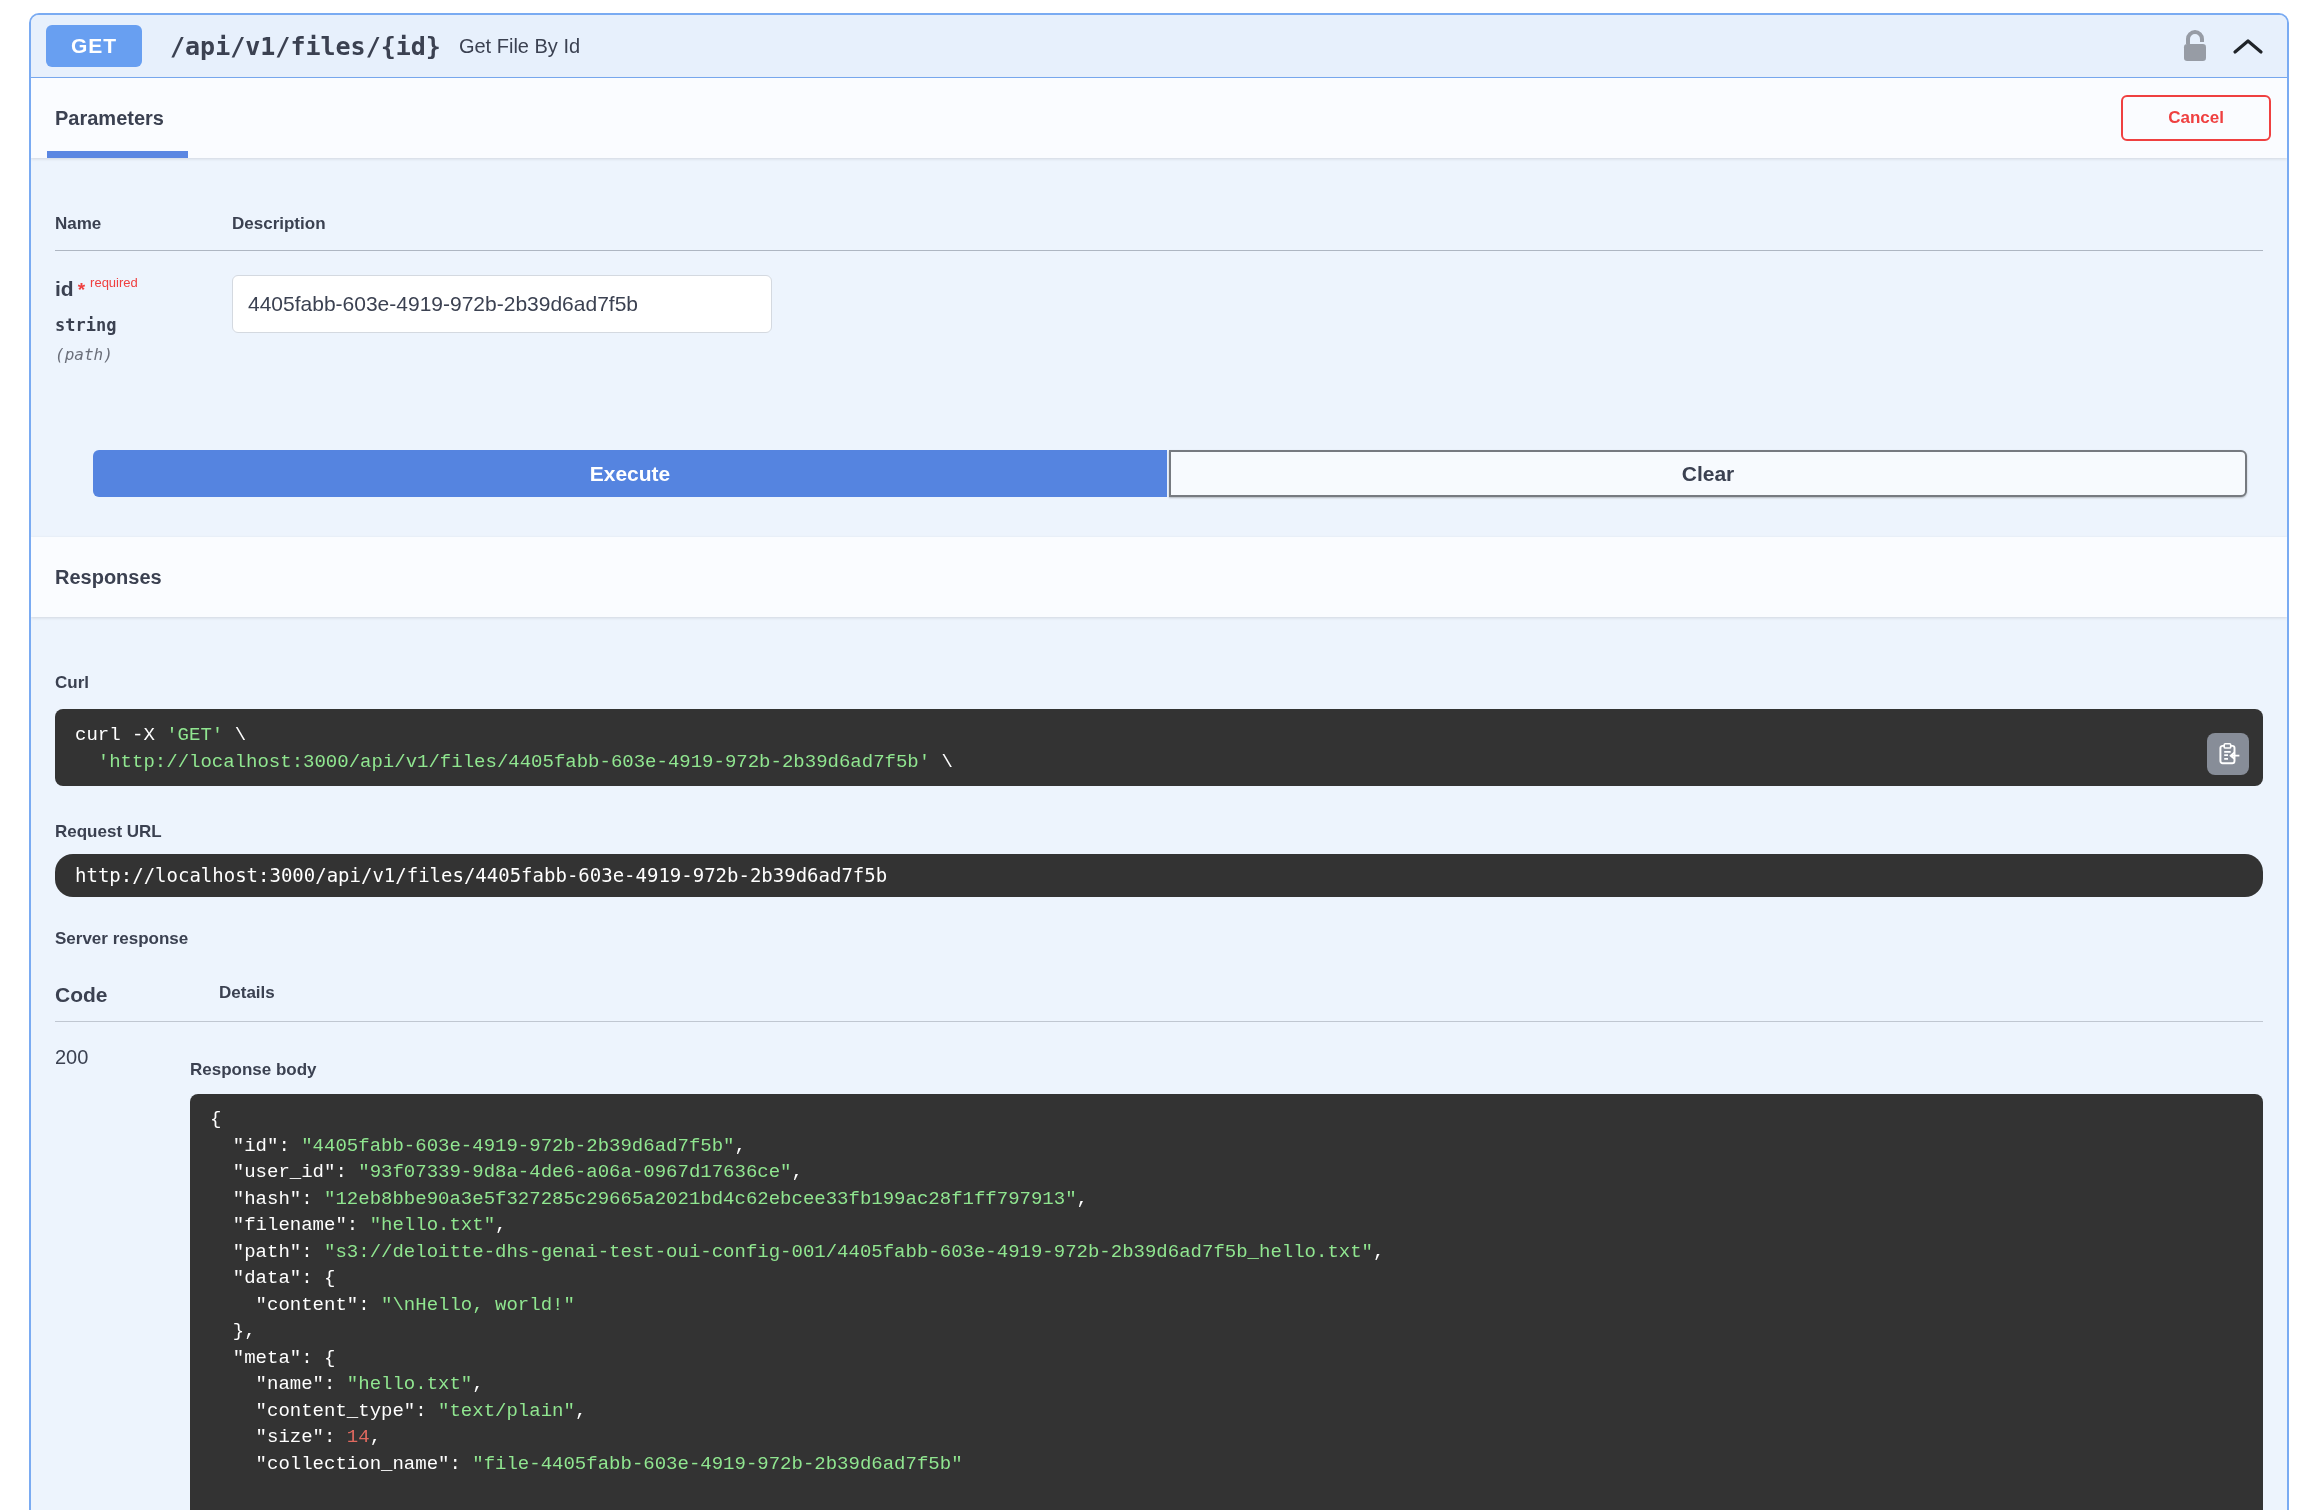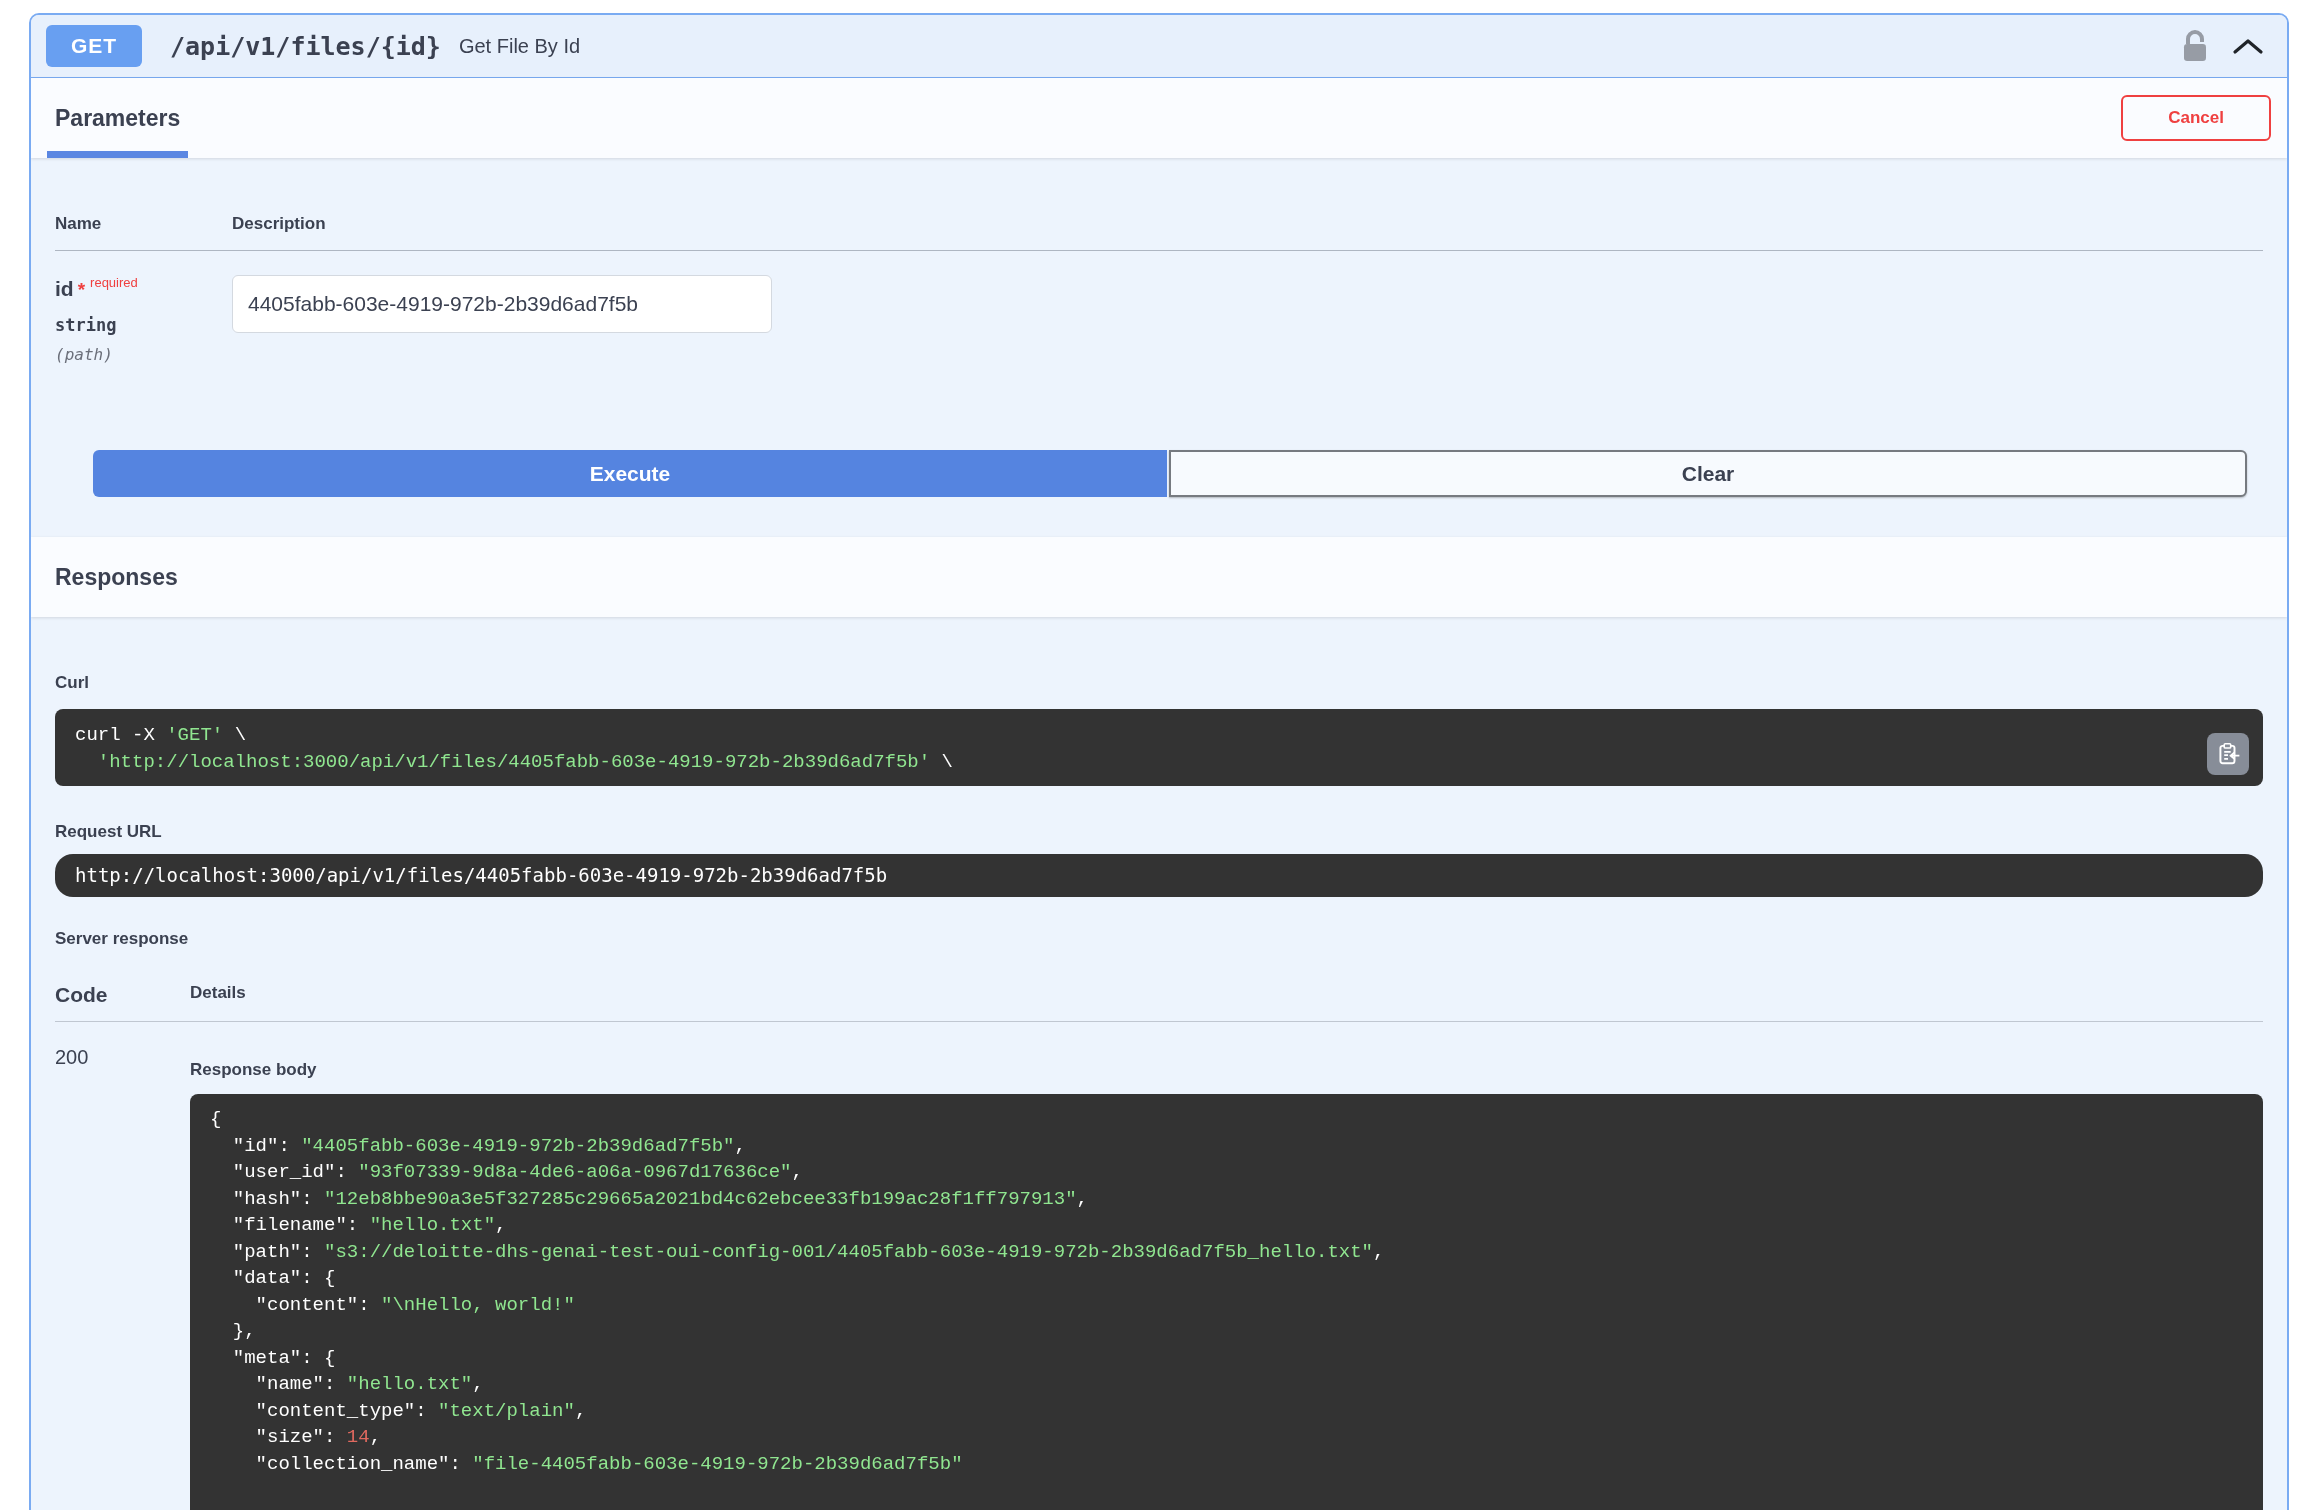--- a/index.html
+++ b/index.html
@@ -38,21 +38,21 @@
   .icon-btn{background:none;border:none;padding:0;margin:0;cursor:pointer;display:flex;align-items:center;}
   .auth-btn{margin-right:20px;}
 
   
   .section-header{
     position:relative;display:flex;align-items:center;justify-content:space-between;
     height:80px;padding:0 16px 0 24px;
     background:var(--band-bg,#fafcff);
     box-shadow:0 1px 3px rgba(0,0,0,.12);
   }
-  .section-header h4{margin:0;font-size:23px;font-weight:bold;color:var(--text-dark,#3b4151);}
+  .section-header h4{margin:0;font-size:20px;font-weight:bold;color:var(--text-dark,#3b4151);}
   .tab-underline{
     position:absolute;left:16px;bottom:0;width:141px;height:7px;
     background:var(--tab-underline,#5b87e2);
   }
   .cancel-btn{
     background:transparent;color:var(--cancel-red,#ef4040);
     border:2px solid var(--cancel-red,#ef4040);border-radius:6px;
     font-size:17px;font-weight:bold;padding:11px 45px;cursor:pointer;
     font-family:inherit;
   }
@@ -99,21 +99,21 @@
   .curl-block{position:relative;margin-top:16px;padding:13px 20px 10px;}
   .copy-btn{
     position:absolute;right:14px;bottom:11px;width:42px;height:42px;
     background:#878d98;border:none;border-radius:8px;cursor:pointer;
     display:flex;align-items:center;justify-content:center;
   }
   .request-url-label{display:block;margin-top:36px;}
   .url-block{margin-top:12px;padding:8px 20px;border-radius:18px;font-weight:normal;white-space:pre;}
   .server-response-label{display:block;margin-top:32px;}
   .response-grid-header,.response-row{display:grid;grid-template-columns:135px 1fr;}
-  .response-grid-header{margin-top:34px;padding-bottom:14px;border-bottom:1px solid rgba(59,65,81,.25);}
+  .response-grid-header{margin-top:34px;padding-bottom:14px;border-bottom:1px solid rgba(59,65,81,.25);gap:29px;}
   .col-code{font-size:21px;font-weight:bold;}
   .col-details{font-size:17px;font-weight:bold;}
   .response-row{padding-top:24px;}
   .status-code{font-size:20px;}
   .response-body-label{display:block;margin-top:14px;}
   .response-body-block{margin-top:14px;padding:12px 20px 20px;line-height:26.5px;min-height:520px;}
   .code-line{white-space:pre;font-family:Liberation Mono, monospace;}
   .tok-plain{color:var(--code-plain,#ffffff);}
   .tok-string{color:var(--code-string,#90e690);}
   .tok-number{color:var(--code-number,#e0695f);}

